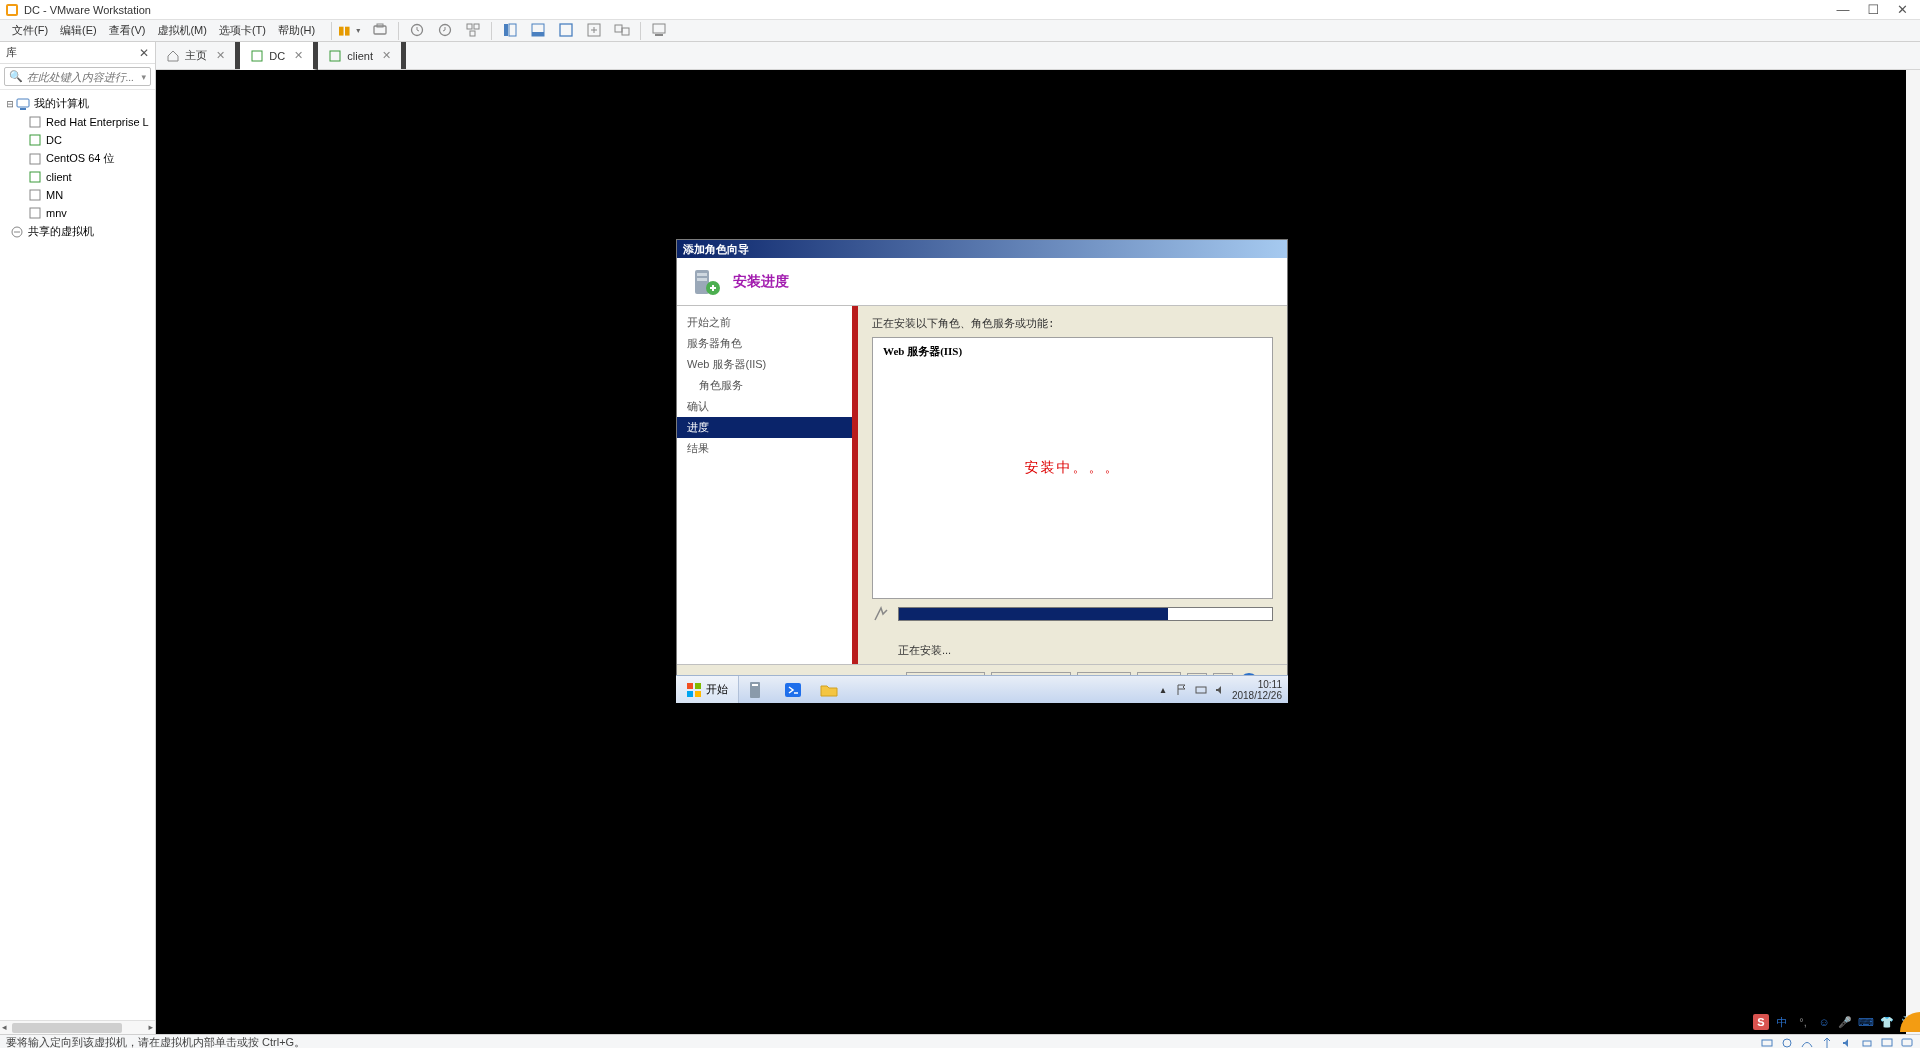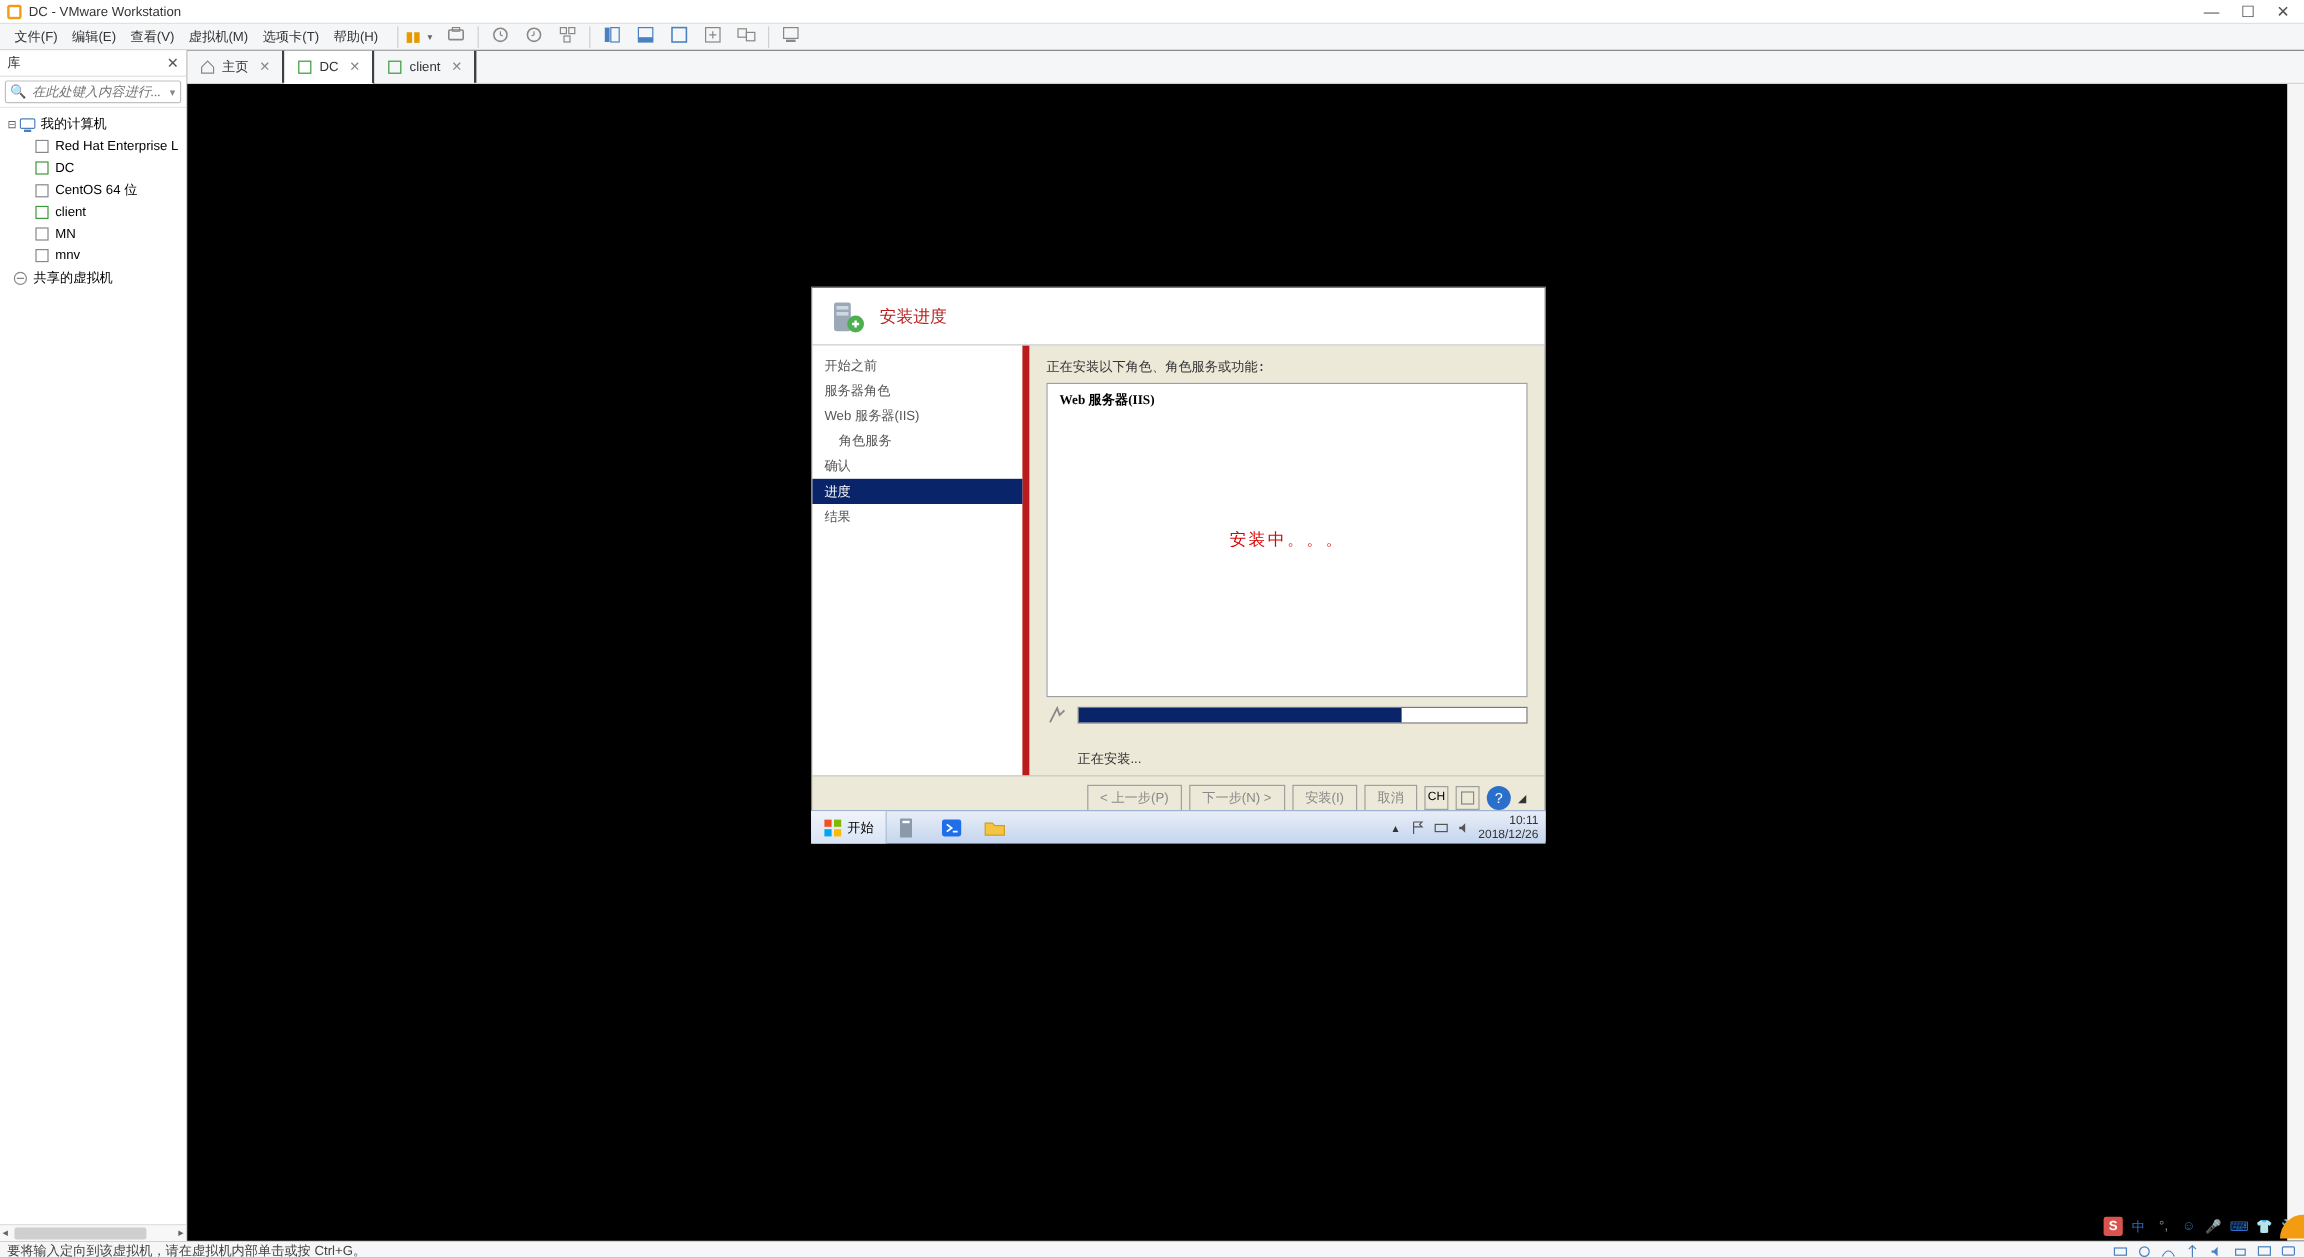--- a/index.html
+++ b/index.html
@@ -37,31 +37,31 @@
 .sidebar .scroll-h { height: 14px; border-top: 1px solid #e0e0e0; background: #f7f7f7; position: relative; }
 .sidebar .scroll-h .thumb { position: absolute; left: 12px; top: 2px; width: 110px; height: 10px; background: #cfcfcf; border-radius: 2px; }
 .sidebar .scroll-h .la,.sidebar .scroll-h .ra{position:absolute;top:1px;font-size:9px;color:#666;}
 .sidebar .scroll-h .la{left:2px;} .sidebar .scroll-h .ra{right:2px;}
 
 
 .content { flex: 1; background: #000; position: relative; overflow: hidden; }
 
 
 .tabs-row { height: 28px; background: #f5f6f7; display: flex; align-items: stretch; border-bottom: 1px solid #d5d5d5; }
-.tab { display: flex; align-items: center; gap: 5px; padding: 0 10px; border-right: 2px solid #404040; background: #f5f6f7; font-size: 11px; color: #333; }
+.tab { display: flex; align-items: center; gap: 5px; padding: 0 10px; border-right: 5px solid #404040; background: #f5f6f7; font-size: 11px; color: #333; }
 .tab.active { background: #fff; border-bottom: 1px solid #fff; margin-bottom: -1px; }
 .tab .tab-ic { width: 14px; height: 14px; display:inline-flex;align-items:center;justify-content:center; }
 .tab .x { color: #888; font-size: 11px; margin-left: 4px; }
 
 
 .vm-window { position: absolute; left: 520px; top: 197px; width: 612px; height: 462px; background: #ece9d8; border: 1px solid #7a7a7a; box-shadow: 2px 2px 4px rgba(0,0,0,0.3); }
 .vm-titlebar { height: 18px; background: linear-gradient(to bottom,#3a6ea5 0%,#0a246a 5%, #0a246a 50%, #a6caf0 100%); background: linear-gradient(to right, #0a246a, #a6caf0); color: #fff; font-size: 11px; display: flex; align-items: center; padding: 0 6px; font-weight: bold; }
 .vm-header { height: 48px; background: #fff; border-bottom: 1px solid #c0c0c0; display: flex; align-items: center; padding: 0 14px; }
 .vm-header .hicon { width: 32px; height: 32px; margin-right: 10px; display:inline-flex;align-items:center;justify-content:center; }
-.vm-header .htitle { font-size: 14px; color: #b91c1c; font-weight: 400;}
+.vm-header .htitle { font-size: 14px; color: #a21caf; font-weight: 700;}
 .vm-body { display: flex; height: calc(100% - 18px - 48px - 36px); }
 .vm-steps { width: 181px; background: #ffffff; border-right: 6px solid #b91c1c; padding-top: 6px; }
 .vm-steps .step { font-size: 11px; color: #555; padding: 3px 10px; }
 .vm-steps .step.indent { padding-left: 22px; }
 .vm-steps .step.active { background: #0a246a; color: #fff; }
 .vm-content { flex: 1; padding: 10px 14px 6px 14px; background: #ece9d8; display:flex; flex-direction:column; }
 .vm-content .desc { font-size: 11px; color: #333; margin-bottom: 6px; font-family: Liberation Mono, monospace; }
 .vm-content .panel { flex:1; background: #fff; border: 1px solid #a0a0a0; padding: 6px 10px; position: relative; }
 .vm-content .panel .srv { font-size: 11px; font-weight: bold; font-family: SimSun, serif;}
 .vm-content .panel .installing-text { position:absolute; left:50%; top:50%; transform:translate(-50%,-50%); color:#d00; font-size:14px; letter-spacing:2px; }
@@ -285,20 +285,23 @@
             <svg width="12" height="12">
               <rect x="1" y="1" width="10" height="10" fill="none" stroke="#3a9a3a"></rect>
             </svg>
           </span>
         <span>client</span>
         <span class="x">✕</span>
       </div>
     </div>
 
     <div class="vm-window">
+      <div class="vm-titlebar">
+        <span>添加角色向导</span>
+      </div>
       <div class="vm-header">
         <span class="hicon">
           <svg width="32" height="32" viewBox="0 0 32 32">
               <rect x="4" y="4" width="14" height="24" rx="2" fill="#9aa8b8"></rect>
               <rect x="6" y="7" width="10" height="3" fill="#cfd8e0"></rect>
               <rect x="6" y="12" width="10" height="3" fill="#cfd8e0"></rect>
               <circle cx="22" cy="22" r="7" fill="#4caf50"></circle>
               <path d="M19 22h6M22 19v6" stroke="#fff" stroke-width="2"></path>
             </svg>
         </span>

